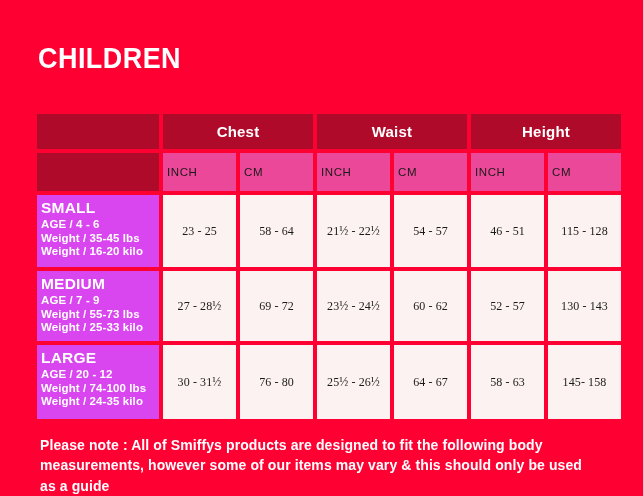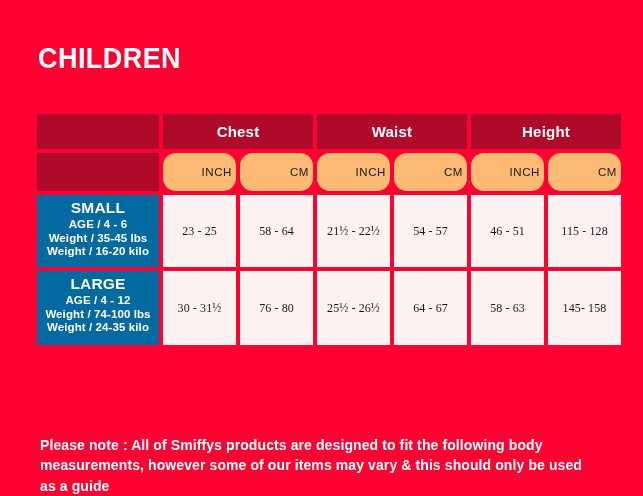--- a/index.html
+++ b/index.html
@@ -88,36 +88,34 @@
     font-size: 15px;
     font-weight: bold;
     text-align: center;
     height: 27px;
     letter-spacing: 0.2px;
   }
   .corner-cell {
     background: #B00A2B;
   }
   .sub-head {
-    background: #fdba74;
+    background: #ec4899;
     color: #1A1A1A;
     font-size: 11.5px;
     font-weight: normal;
-    text-align: right;
+    text-align: left;
     height: 30px;
     letter-spacing: 0.6px;
-    border-radius: 13px;
   }
   .label-cell {
-    background: #0369a1;
+    background: #d946ef;
     color: #FFFFFF;
     vertical-align: top;
     padding: 9px 0 9px 9px;
     line-height: 1.18;
-    text-align: center;
   }
   .label-size {
     display: block;
     font-size: 15.5px;
     font-weight: bold;
     letter-spacing: 0.2px;
     margin-bottom: 1px;
   }
   .label-line {
     display: block;
@@ -198,25 +196,39 @@
         <span class="label-line">Weight / 16-20 kilo</span>
       </td>
       <td class="value-cell">23 - 25</td>
       <td class="value-cell">58 - 64</td>
       <td class="value-cell">21½ - 22½</td>
       <td class="value-cell">54 - 57</td>
       <td class="value-cell">46 - 51</td>
       <td class="value-cell">115 - 128</td>
     </tr>
 
+    <tr class="row-medium">
+      <td class="label-cell">
+        <span class="label-size">MEDIUM</span>
+        <span class="label-line">AGE / 7 - 9</span>
+        <span class="label-line">Weight / 55-73 lbs</span>
+        <span class="label-line">Weight / 25-33 kilo</span>
+      </td>
+      <td class="value-cell">27 - 28½</td>
+      <td class="value-cell">69 - 72</td>
+      <td class="value-cell">23½ - 24½</td>
+      <td class="value-cell">60 - 62</td>
+      <td class="value-cell">52 - 57</td>
+      <td class="value-cell">130 - 143</td>
+    </tr>
 
     <tr class="row-large">
       <td class="label-cell">
         <span class="label-size">LARGE</span>
-        <span class="label-line">AGE / 4 - 12</span>
+        <span class="label-line">AGE / 20 - 12</span>
         <span class="label-line">Weight / 74-100 lbs</span>
         <span class="label-line">Weight / 24-35 kilo</span>
       </td>
       <td class="value-cell">30 - 31½</td>
       <td class="value-cell">76 - 80</td>
       <td class="value-cell">25½ - 26½</td>
       <td class="value-cell">64 - 67</td>
       <td class="value-cell">58 - 63</td>
       <td class="value-cell">145- 158</td>
     </tr>

